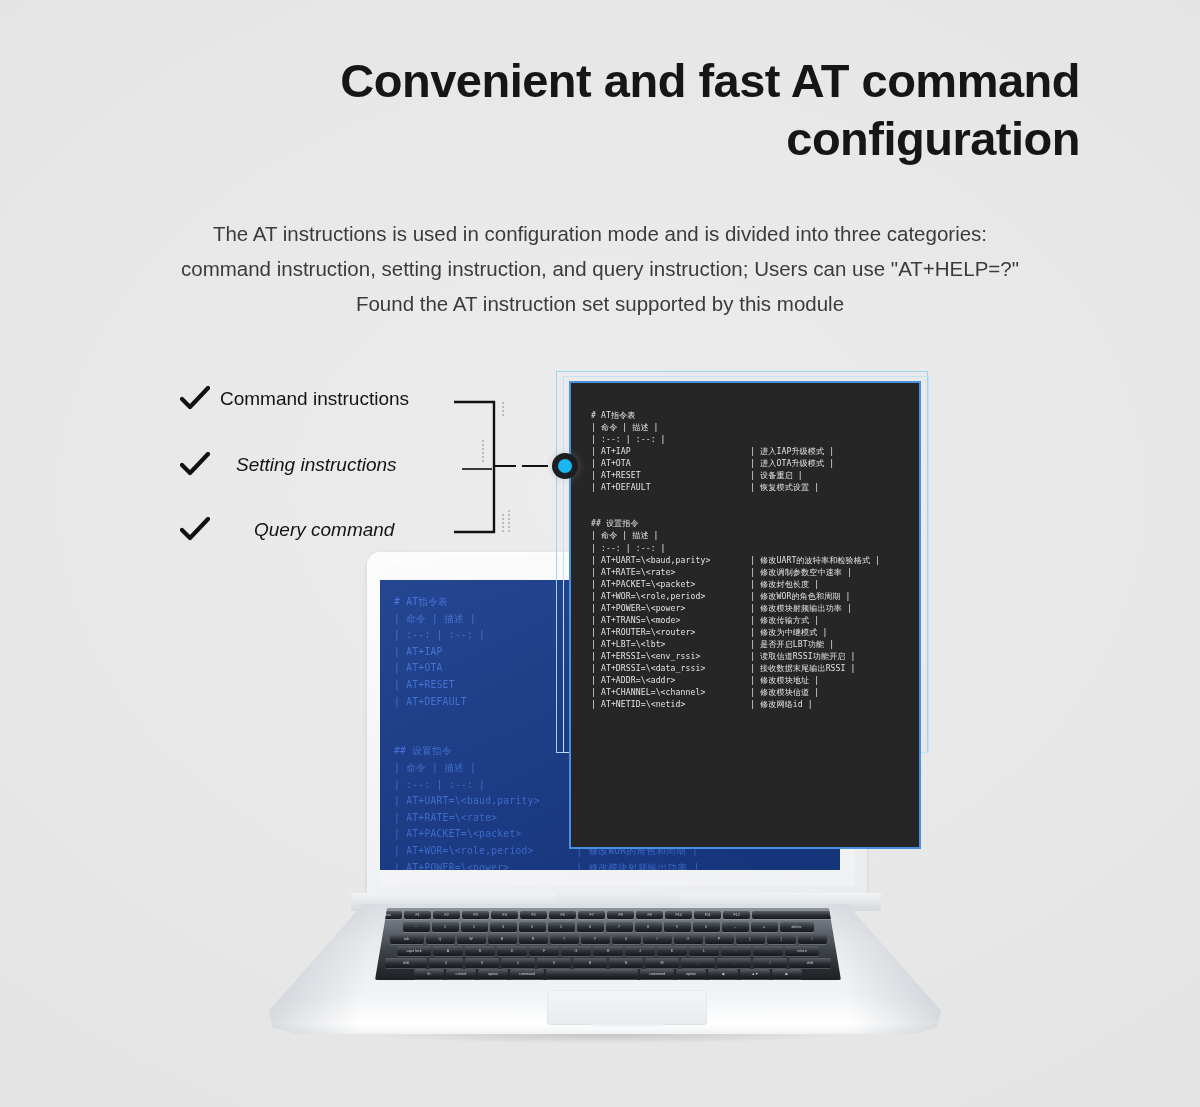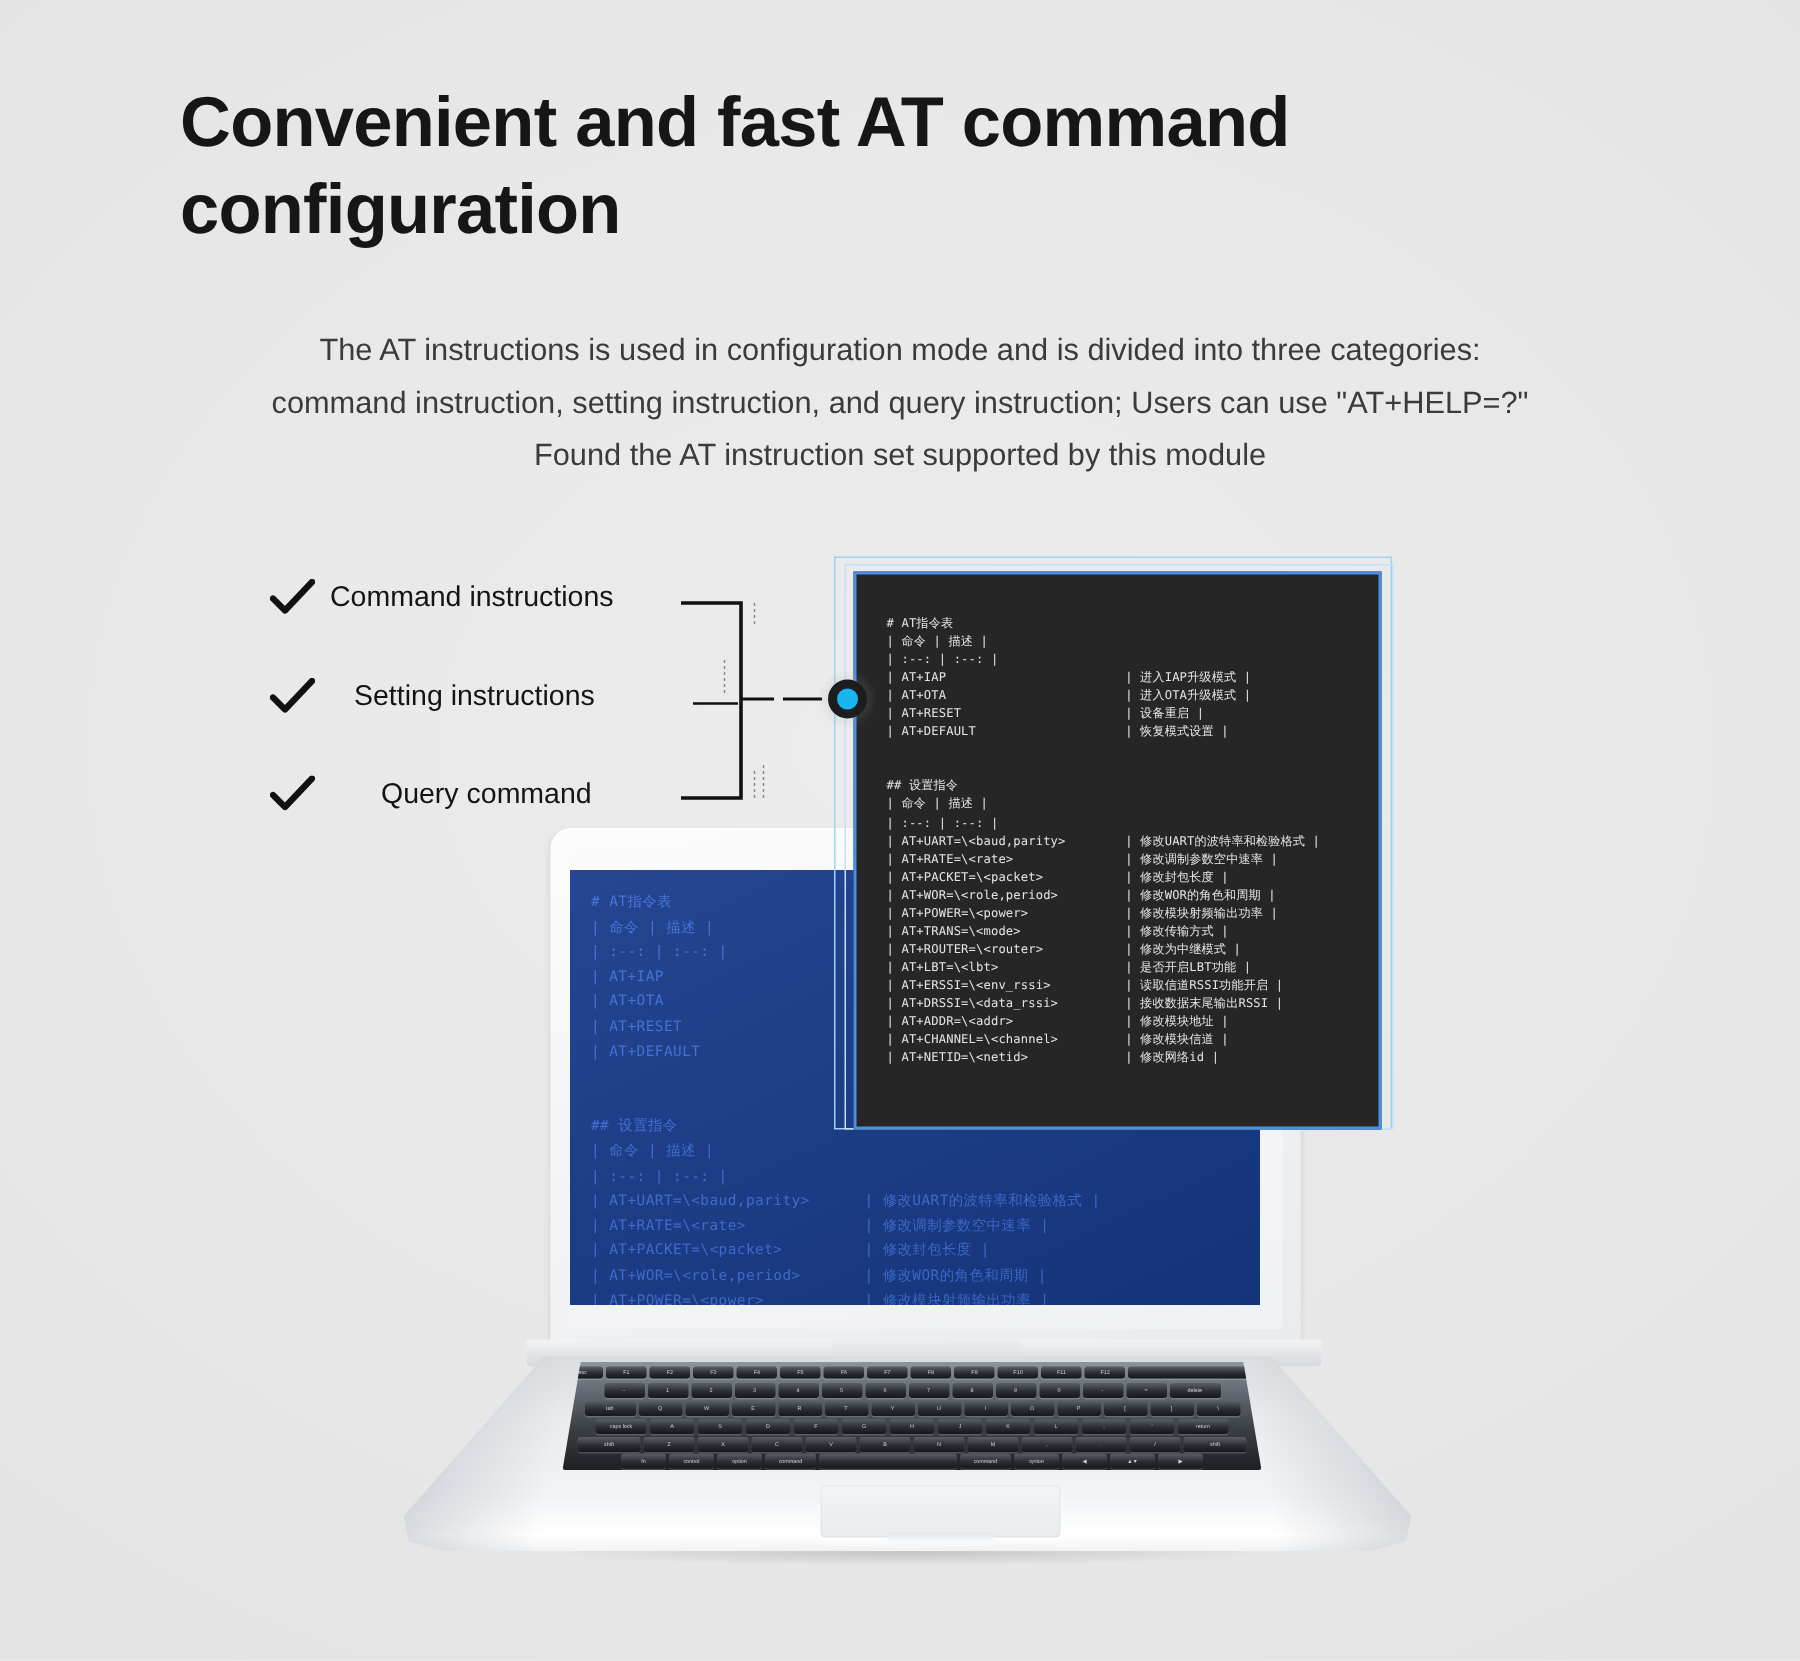--- a/index.html
+++ b/index.html
@@ -8,38 +8,38 @@
     background: #eaeaea;
     font-family: "Liberation Sans", sans-serif;
     overflow: hidden;
   }
   #stage { position: relative; width: 1200px; height: 1107px; background:
       radial-gradient(ellipse 900px 700px at 50% 45%, #ececec 0%, #e8e8e8 60%, #e4e4e4 100%); }
 
   
   .title {
     position: absolute; left: 120px; top: 52px; width: 960px;
-    text-align: left; font-size: 47px; line-height: 58px;
+    text-align: right; font-size: 47px; line-height: 58px;
     font-weight: bold; color: #161616; letter-spacing: -0.5px;
   }
   .subtitle {
     position: absolute; left: 90px; top: 216px; width: 1020px;
     text-align: center; font-size: 20.5px; line-height: 35px;
     color: #3b3b3b; font-weight: 400;
   }
 
   
   .callouts { position: absolute; left: 0; top: 0; width: 1200px; height: 1107px; margin-left: 12px; }
   .callout { position: absolute; display: flex; align-items: center; }
   .callout .label { font-size: 19px; color: #141414; font-weight: 500; white-space: nowrap; }
   .check { width: 30px; height: 26px; margin-right: 10px; flex: 0 0 auto; }
   .c1 { left: 168px; top: 386px; }
   .c2 { left: 168px; top: 452px; }
   .c3 { left: 168px; top: 517px; }
-  .c2 .label, .c3 .label { margin-left: 0; }
+  .c2 .label, .c3 .label { margin-left: 0; font-style: italic; }
 
   .bracket { position: absolute; }
 
   
   .laptop { position: absolute; left: 255px; top: 552px; width: 700px; height: 490px; }
   .lid {
     position: absolute; left: 112px; top: 0; width: 500px; height: 345px;
     background: linear-gradient(160deg, #fdfdfd 0%, #f4f5f6 40%, #e9ebed 100%);
     border-radius: 14px 14px 4px 4px;
     box-shadow: 0 2px 5px rgba(0,0,0,.10), inset 0 1px 0 rgba(255,255,255,.9);
@@ -122,21 +122,21 @@
   
   .popup-glow1 {
     position: absolute; left: 556px; top: 371px; width: 372px; height: 382px;
     border: 1px solid #9ed4f2;
   }
   .popup-glow2 {
     position: absolute; left: 563px; top: 376px; width: 366px; height: 377px;
     border: 1px solid #bfe4f8;
   }
   .popup {
-    position: absolute; left: 569px; top: 381px; width: 352px; height: 372px;
+    position: absolute; left: 569px; top: 381px; width: 352px; height: 468px;
     background: #262626;
     border: 2px solid #4a90e2;
     overflow: hidden;
     padding-left: 21px;
   }
   .popup-code {
     position: absolute; left: 20px; top: 26px;
     font-family: "DejaVu Sans Mono", monospace;
     font-size: 8.1px; line-height: 12.05px; color: #e3e4e6;
     white-space: pre; letter-spacing: .1px;

